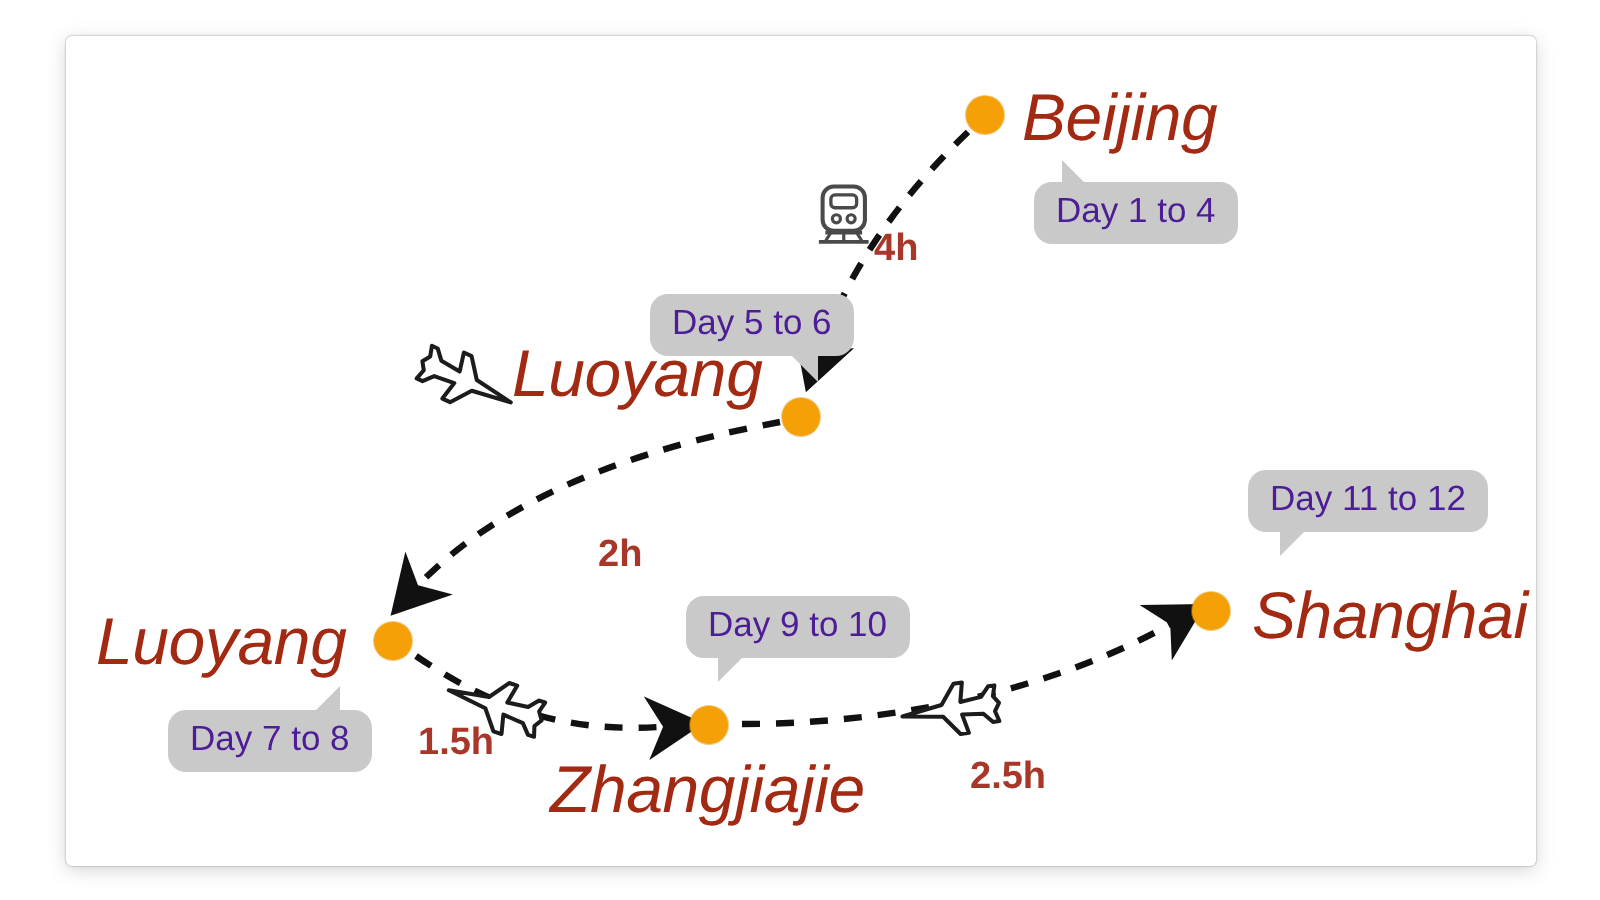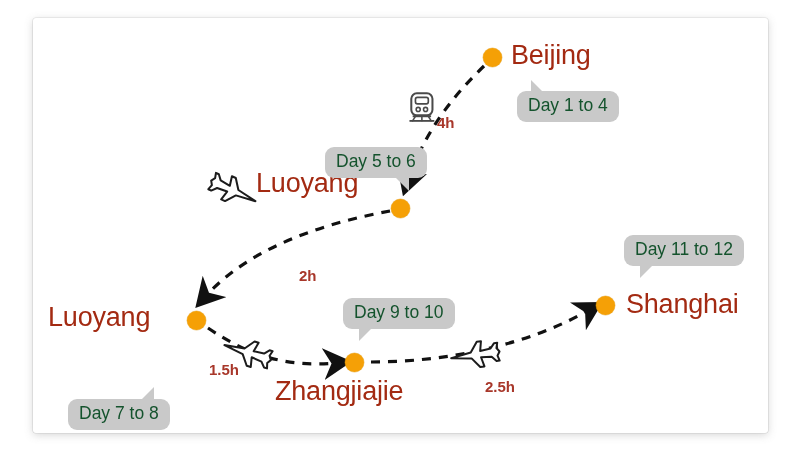--- a/index.html
+++ b/index.html
@@ -25,30 +25,31 @@
   }
   #vector {
     position: absolute;
     left: 0; top: 0;
     width: 800px; height: 450px;
     pointer-events: none;
   }
   .city-label {
     position: absolute;
     color: #a32a12;
-    font-size: 27px;
+    font-size: 33px;
     font-weight: 400;
     letter-spacing: -0.2px;
     white-space: nowrap;
     line-height: 1;
+    font-style: italic;
   }
   .bubble {
     position: absolute;
     background: #c9c9c9;
-    color: #14532d;
+    color: #4c1d95;
     font-size: 17.5px;
     border-radius: 9px;
     padding: 5px 11px 6px 11px;
     white-space: nowrap;
     line-height: 1.12;
   }
   .bubble .tail {
     position: absolute;
     width: 0; height: 0;
   }
@@ -69,21 +70,21 @@
     border-top: 14px solid transparent;
   }
   .tail-down-left {
     bottom: -12px; left: 16px;
     border-left: 13px solid #c9c9c9;
     border-bottom: 13px solid transparent;
   }
   .duration {
     position: absolute;
     color: #a8372a;
-    font-size: 15px;
+    font-size: 19px;
     font-weight: 700;
     white-space: nowrap;
     line-height: 1;
   }
   .dot {
     position: absolute;
     width: 19px; height: 19px;
     border-radius: 50%;
     background: #f5a006;
     box-shadow: 0 0 0 0.5px rgba(220,150,10,0.5);
@@ -157,21 +158,21 @@
   <div class="bubble" style="left:517px; top:91px;">
     <span class="tail tail-up-left"></span>
     <span>Day 1 to 4</span>
   </div>
 
   <div class="bubble" style="left:277px; top:147px;margin-left:48px;">
     <span class="tail tail-down-right"></span>
     <span>Day 5 to 6</span>
   </div>
 
-  <div class="bubble" style="left:68px; top:355px;margin-top:44px;">
+  <div class="bubble" style="left:84px; top:355px;">
     <span class="tail tail-up-right"></span>
     <span>Day 7 to 8</span>
   </div>
 
   <div class="bubble" style="left:343px; top:298px;text-align:center;">
     <span class="tail tail-down-left"></span>
     <span>Day 9 to 10</span>
   </div>
 
   <div class="bubble" style="left:624px; top:235px;">

